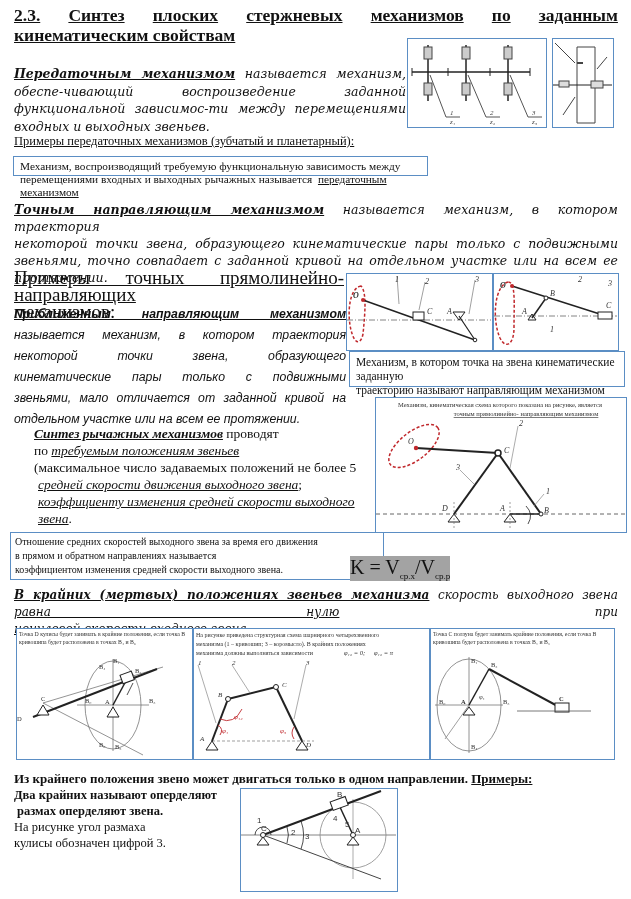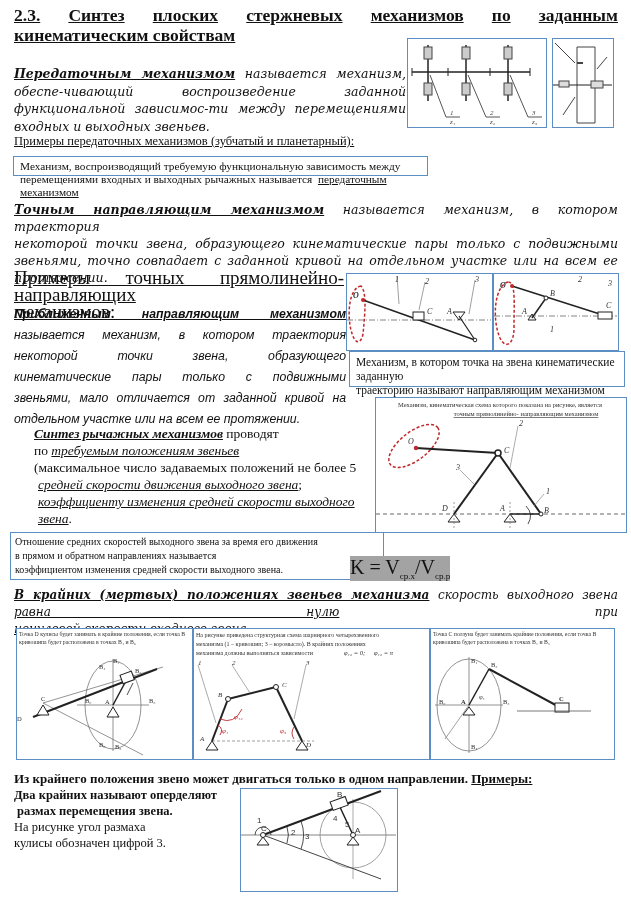--- a/index.html
+++ b/index.html
@@ -312,21 +312,21 @@
       <text x="48" y="70">φ₁</text>
     </g>
   </svg>
 </div>
 
 <div class="abs b" style="left:14px; top:771px; font-size:13px; line-height:16px; white-space:nowrap;">
   <span>Из крайнего положения звено может двигаться только в одном направлении.</span> <span class="u">Примеры:</span>
 </div>
 <div class="abs" style="left:14px; top:787px; width:220px; font-size:12.5px; line-height:16px;">
   <div class="b">Два крайних называют оперделяют</div>
-  <div class="b" style="padding-left:3px;">размах перемещения звена.</div>
+  <div class="b" style="padding-left:3px;">размах оперделяют звена.</div>
   <div>На рисунке угол размаха</div>
   <div>кулисы обозначен цифрой 3.</div>
 </div>
 <div class="box" style="left:240px; top:788px; width:158px; height:104px;">
   <svg width="155" height="101" viewBox="0 0 155 101">
     <line x1="0" y1="46" x2="155" y2="46" stroke="#666" stroke-width="0.8"></line>
     <circle cx="112" cy="46" r="33" fill="none" stroke="#888" stroke-width="0.8"></circle>
     <line x1="112" y1="10" x2="112" y2="90" stroke="#888" stroke-width="0.7"></line>
     <line x1="22" y1="46" x2="140" y2="2" stroke="#222" stroke-width="2"></line>
     <line x1="22" y1="46" x2="140" y2="90" stroke="#444" stroke-width="1"></line>

